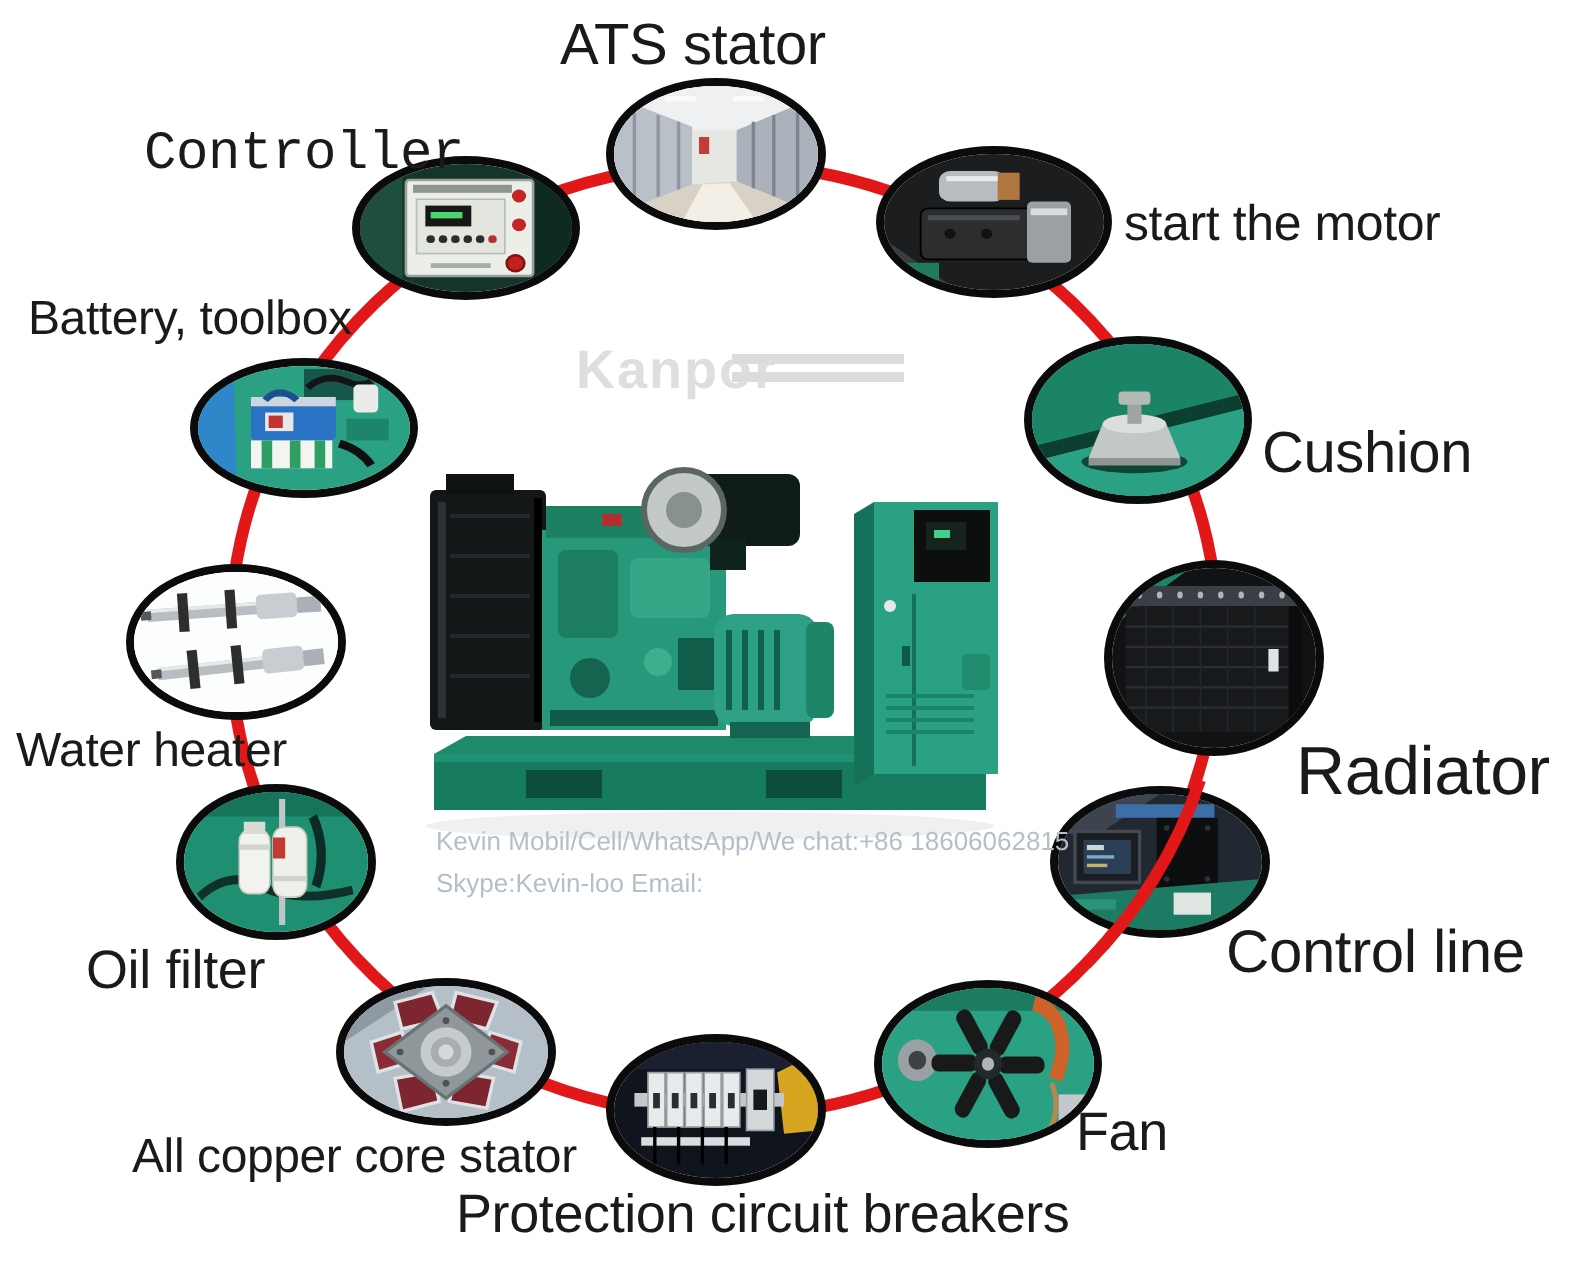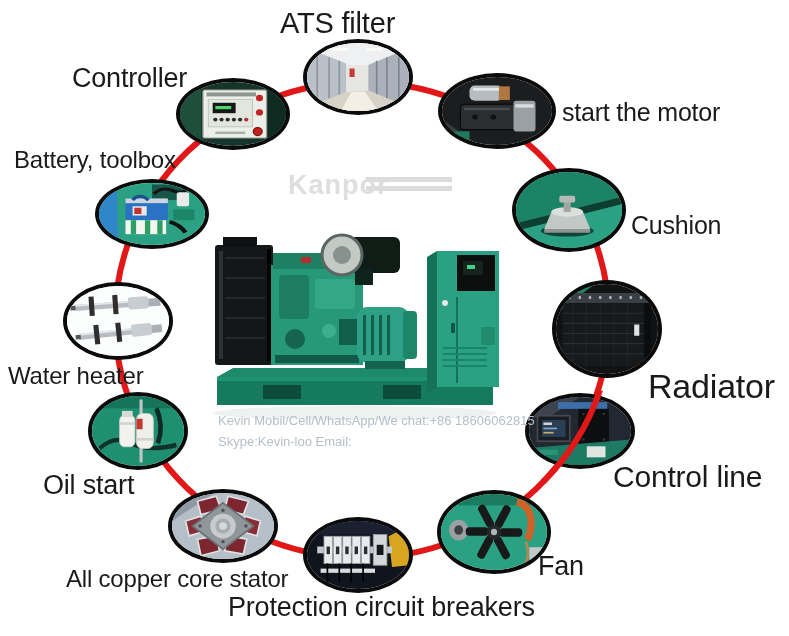--- a/index.html
+++ b/index.html
@@ -26,24 +26,24 @@
   .c-oil{left:88px;top:392px;width:100px;height:78px;}
   .c-stator{left:168px;top:489px;width:110px;height:74px;}
   .c-breakers{left:303px;top:517px;width:110px;height:76px;}
   .c-fan{left:437px;top:490px;width:114px;height:84px;}
   .c-control{left:525px;top:393px;width:110px;height:76px;}
   .lbl{
     position:absolute;color:#1a1a1a;white-space:nowrap;z-index:4;
     letter-spacing:-0.2px;line-height:1.05;
   }
   .l-ats{left:280px;top:8px;font-size:29px;}
-  .l-controller{left:72px;top:64px;font-size:27px;}
+  .l-controller{left:72px;top:64px;font-size:27px;font-family:Liberation Mono, monospace;}
   .l-battery{left:14px;top:147px;font-size:24px;}
   .l-start{left:562px;top:99px;font-size:25px;}
-  .l-cushion{left:631px;top:212px;font-size:25px;}
+  .l-cushion{left:631px;top:212px;font-size:29px;}
   .l-radiator{left:648px;top:346px;font-size:34px;margin-top:23px;}
   .l-water{left:8px;top:363px;font-size:24px;}
   .l-oil{left:43px;top:471px;font-size:27px;}
   .l-stator{left:66px;top:566px;font-size:24px;}
   .l-breakers{left:228px;top:593px;font-size:27px;}
   .l-fan{left:538px;top:552px;font-size:27px;text-align:right;}
   .l-control{left:613px;top:461px;font-size:30px;}
   .contact{
     position:absolute;left:218px;top:410px;z-index:4;color:#b3bfca;
     font-size:13px;line-height:21px;white-space:nowrap;
@@ -388,28 +388,28 @@
       <polygon points="0,60 120,50 120,80 0,80" fill="#1d7a63"></polygon>
       <rect x="68" y="58" width="22" height="13" fill="#dfe6e2"></rect>
       <rect x="8" y="62" width="26" height="6" fill="#2a9478"></rect>
     </svg>
   </div>
 
   <svg class="layer ring-over" viewBox="0 0 789 636">
     <path d="M 600,390 A 247 238 0 0 1 543,482" fill="none" stroke="#e21717" stroke-width="6"></path>
   </svg>
 
-  <div class="lbl l-ats">ATS filter</div>
+  <div class="lbl l-ats">ATS stator</div>
   <div class="lbl l-controller">Controller</div>
   <div class="lbl l-battery">Battery, toolbox</div>
   <div class="lbl l-start">start the motor</div>
   <div class="lbl l-cushion">Cushion</div>
   <div class="lbl l-radiator">Radiator</div>
   <div class="lbl l-water">Water heater</div>
-  <div class="lbl l-oil">Oil start</div>
+  <div class="lbl l-oil">Oil filter</div>
   <div class="lbl l-stator">All copper core stator</div>
   <div class="lbl l-breakers">Protection circuit breakers</div>
   <div class="lbl l-fan">Fan</div>
   <div class="lbl l-control">Control line</div>
 
   <div class="wm-logo">Kanpor</div>
   <div class="wm-logo-lines">
       <div></div>
       <div></div>
     </div>

